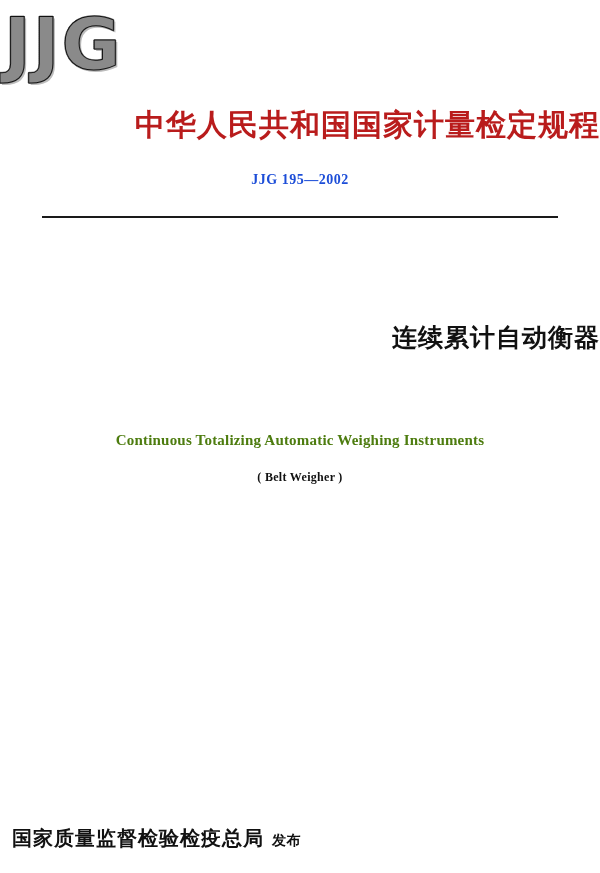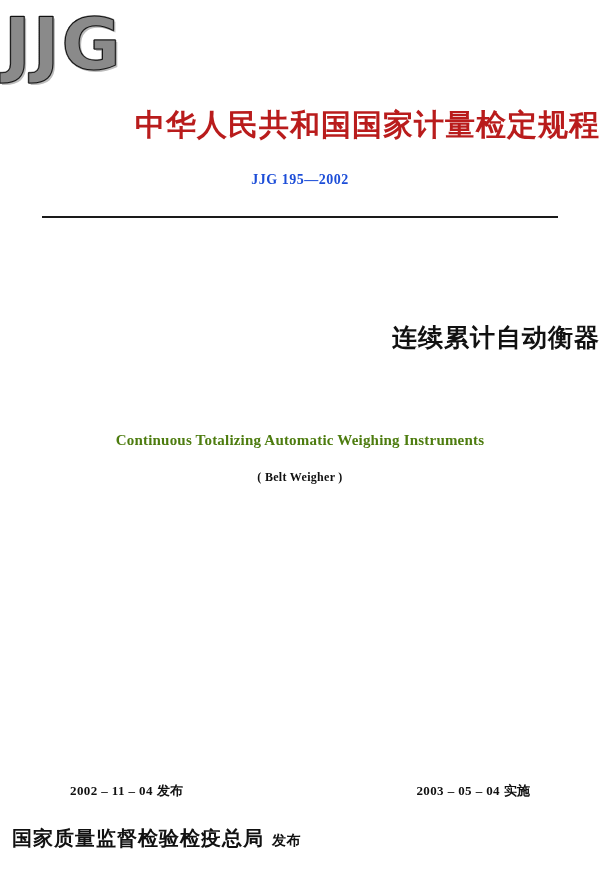--- a/index.html
+++ b/index.html
@@ -211,26 +211,18 @@
 
   <div class="rule"></div>
 
   <div class="subject">
     <div class="subject-main">连续累计自动衡器</div>
   </div>
 
   <div class="en-title">Continuous Totalizing Automatic Weighing Instruments</div>
   <div class="en-sub">( Belt Weigher )</div>
 
-  <div class="dates">
-    <div class="date-item">
-      <span class="num">2002 – 11 – 04</span><span class="cn">发布</span>
-    </div>
-    <div class="date-item">
-      <span class="num">2003 – 05 – 04</span><span class="cn">实施</span>
-    </div>
-  </div>
 
   <div class="issuer">
     <span class="issuer-name">国家质量监督检验检疫总局</span><span class="issuer-verb">发布</span>
   </div>
 
 </div>
 
 </body></html>

